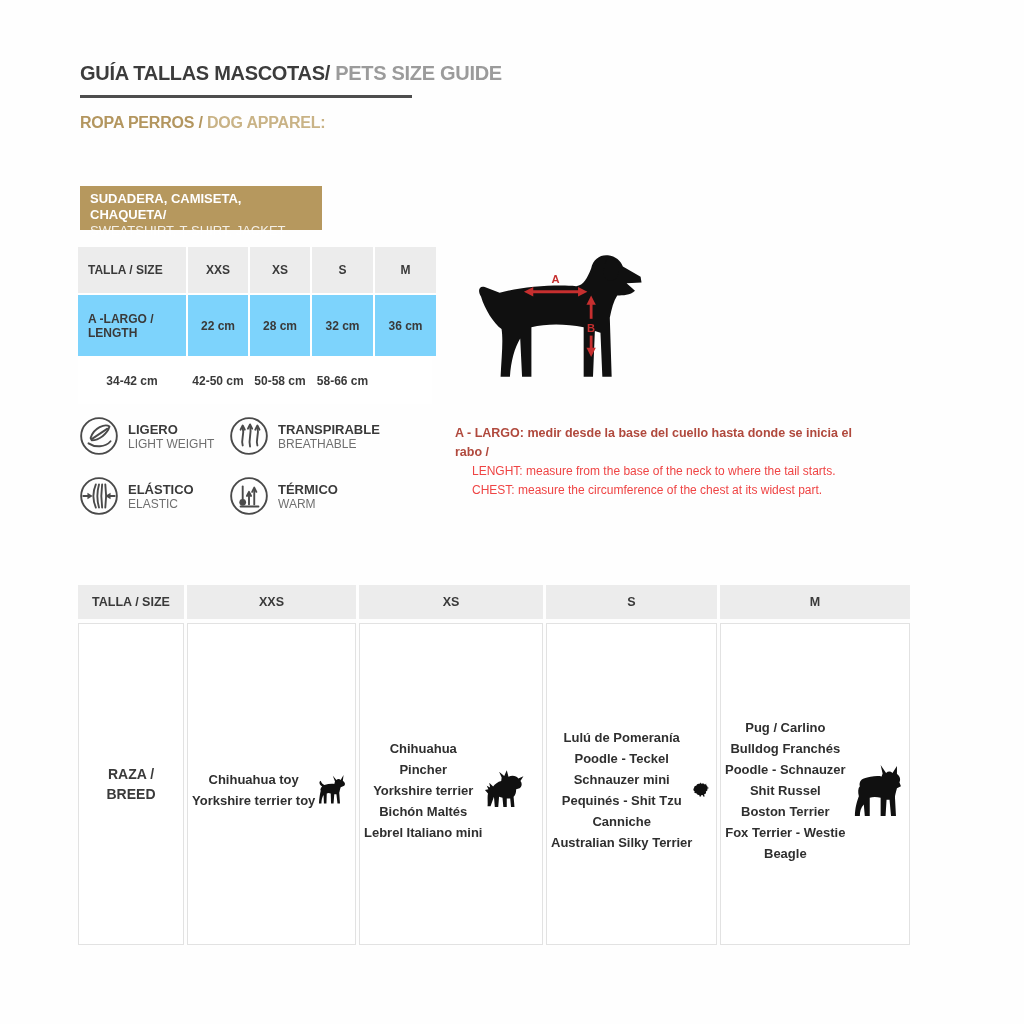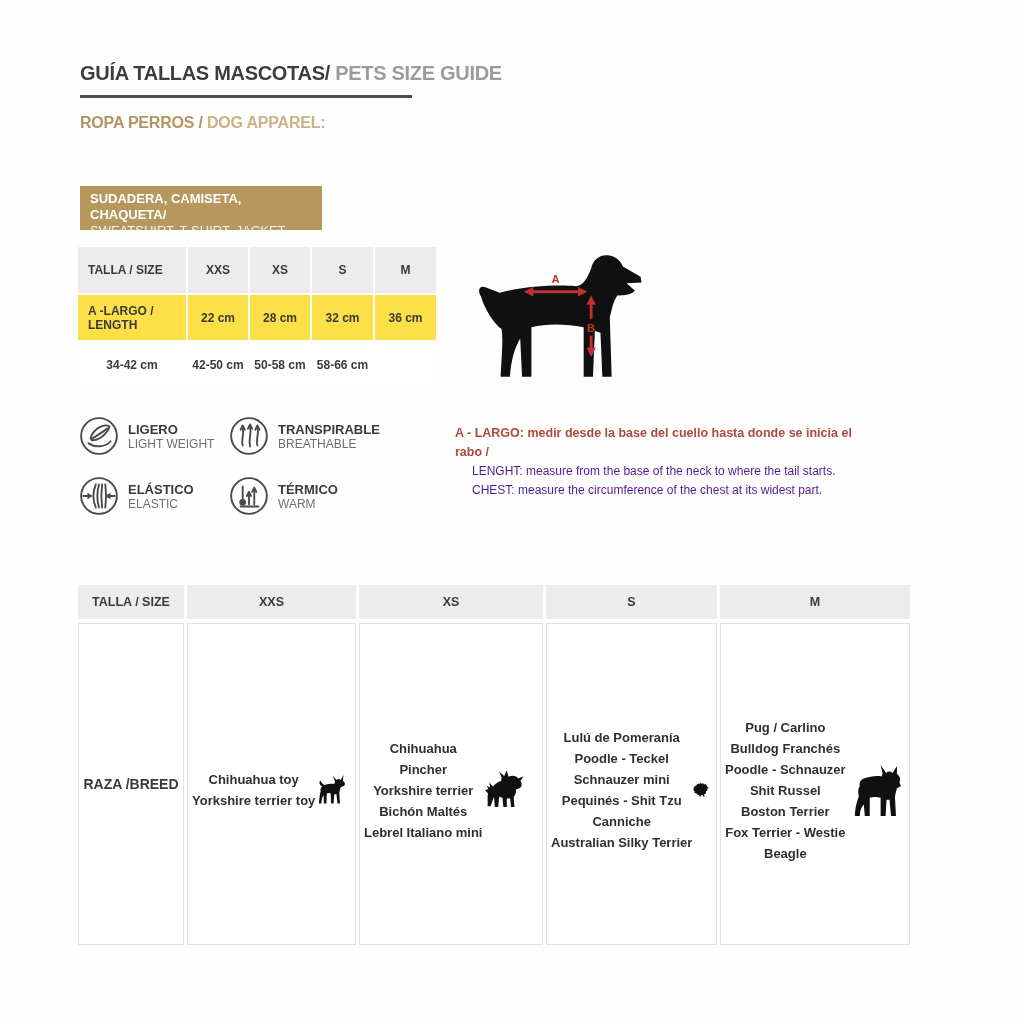--- a/index.html
+++ b/index.html
@@ -19,47 +19,47 @@
   .gold-box { position:absolute; left:80px; top:186px; width:242px; height:44px; background:#b6985e; color:#fff; padding:5px 10px; line-height:16px; }
   .gold-box .l1 { font-size:13px; font-weight:bold; }
   .gold-box .l2 { font-size:13px; font-weight:normal; color:rgba(255,255,255,0.85); }
 
   
   .size-table { position:absolute; left:78px; top:247px; width:354px;
     display:grid; grid-template-columns:108px 60px 60px 61px 61px; grid-auto-rows:auto; gap:2px; background:#fff; }
   .size-table .cell { font-size:12px; font-weight:bold; display:flex; align-items:center; justify-content:center; }
   .size-table .cell.label { justify-content:flex-start; padding-left:10px; }
   .size-table .hdr  { background:#ececec; height:46px; }
-  .size-table .rowa { background:#fde047; height:45px; }
+  .size-table .rowa { background:#7dd3fc; height:61px; }
   .size-table .rowb { background:#ffffff; height:46px; }
 
   
   .measure { position:absolute; left:466px; top:246px; width:198px; height:140px; }
 
   
   .features { position:absolute; left:78px; top:406px; width:330px;
     display:grid; grid-template-columns:150px 180px; grid-auto-rows:60px; column-gap:0; }
   .feature { display:flex; align-items:center; gap:8px; }
   .feature .txt .n { font-size:13px; font-weight:bold; color:#3a3a3a; line-height:15px; }
   .feature .txt .s { font-size:12px; font-weight:normal; color:#6f6f6f; line-height:14px; }
   .ficon { width:42px; height:42px; flex:0 0 42px; }
 
   
   .instructions { position:absolute; left:455px; top:424px; width:400px; color:#b0493d; }
   .instructions .es { font-size:12.5px; font-weight:bold; line-height:19px; }
-  .instructions .en { font-size:12px; font-weight:normal; line-height:19px; margin-left:17px; color:#4c1d95; }
+  .instructions .en { font-size:12px; font-weight:normal; line-height:19px; margin-left:17px; color:#ef4444; }
 
   
   .breed-header { position:absolute; left:78px; top:585px; width:828px;
     display:grid; grid-template-columns:106px 169px 184px 171px 190px; gap:3px; }
   .breed-header .cell { background:#ececec; height:34px; display:flex; align-items:center; justify-content:center; font-size:12.5px; font-weight:bold; }
   .breed-body { position:absolute; left:78px; top:623px; width:828px; height:322px;
     display:grid; grid-template-columns:106px 169px 184px 171px 190px; gap:3px; }
   .breed-body .cell { background:#fff; border:1px solid #e2e2e2; }
-  .raza-cell { display:flex; flex-direction:row; align-items:center; justify-content:center; font-size:14px; font-weight:bold; line-height:20px; }
+  .raza-cell { display:flex; flex-direction:column; align-items:center; justify-content:center; font-size:14px; font-weight:bold; line-height:20px; }
   .breed-cell { display:flex; flex-direction:row; align-items:center; justify-content:space-between; padding:22px 4px 10px; }
   .breed-list { text-align:center; }
   .breed-line { font-size:13px; font-weight:600; color:#2f2f2f; line-height:21px; white-space:nowrap; }
   .dog-svg { display:block; }
   .dog-fill { fill:#101010; }
   .red { fill:none; stroke:#c62f2f; stroke-width:3; }
   .redfill { fill:#c62f2f; stroke:none; }
   .icon-stroke { fill:none; stroke:#4a4a4a; stroke-width:1.8; stroke-linecap:round; stroke-linejoin:round; }
 </style>
 </head>

